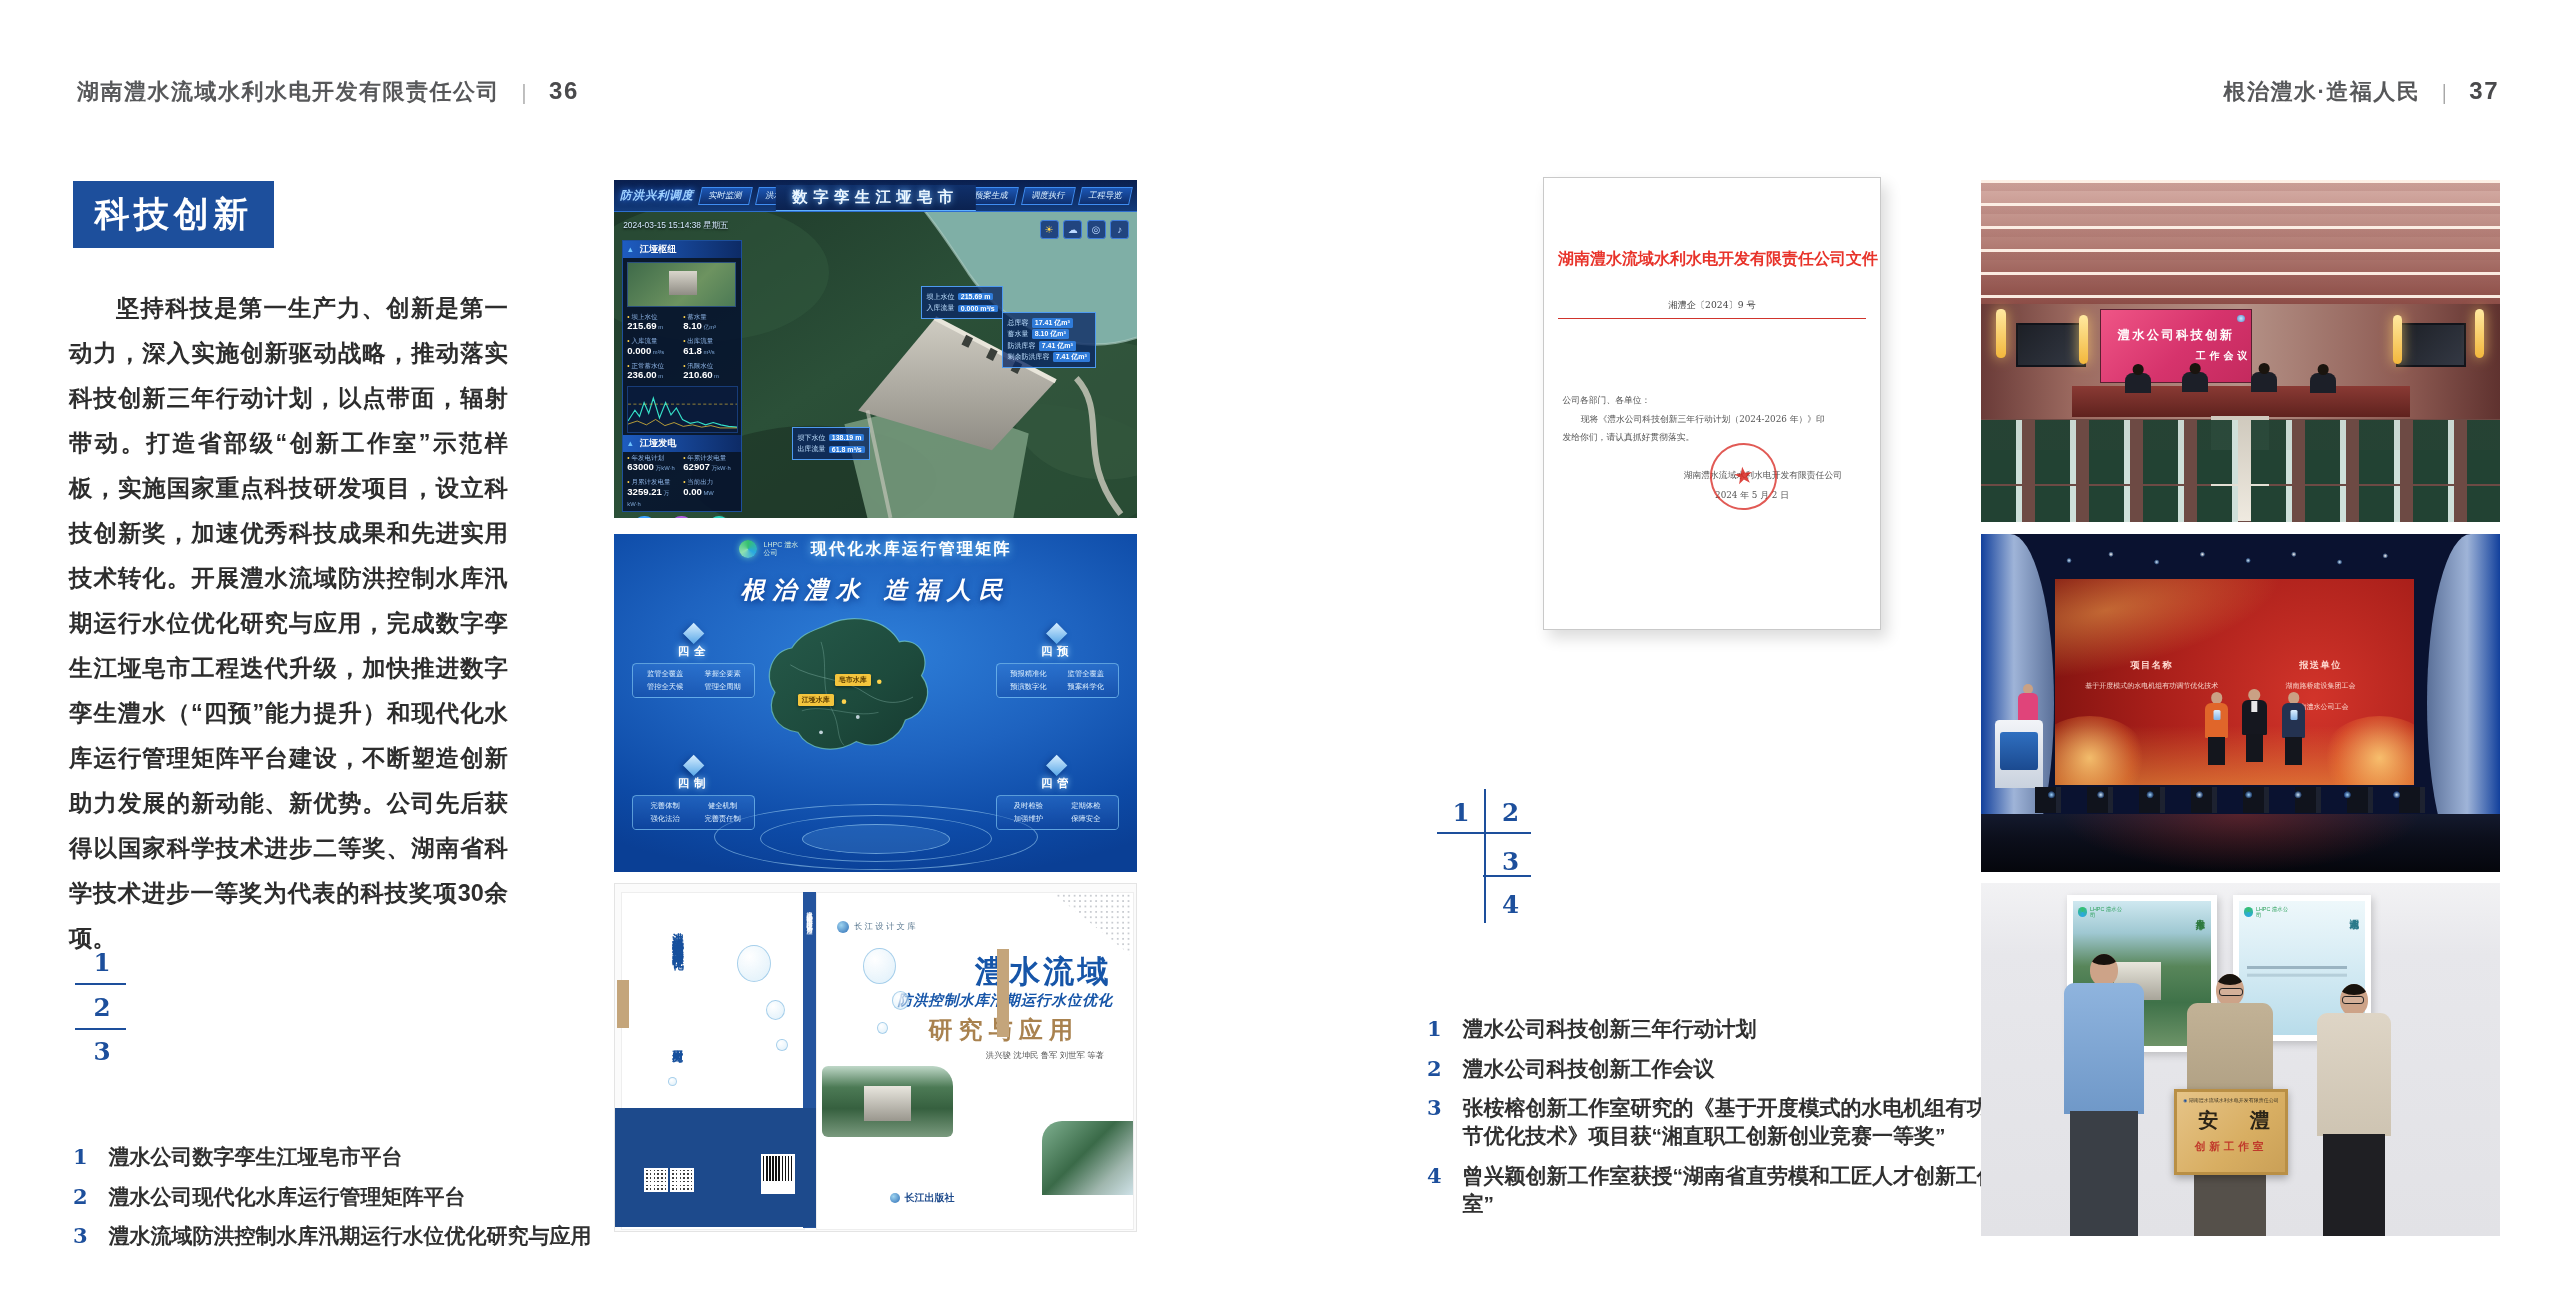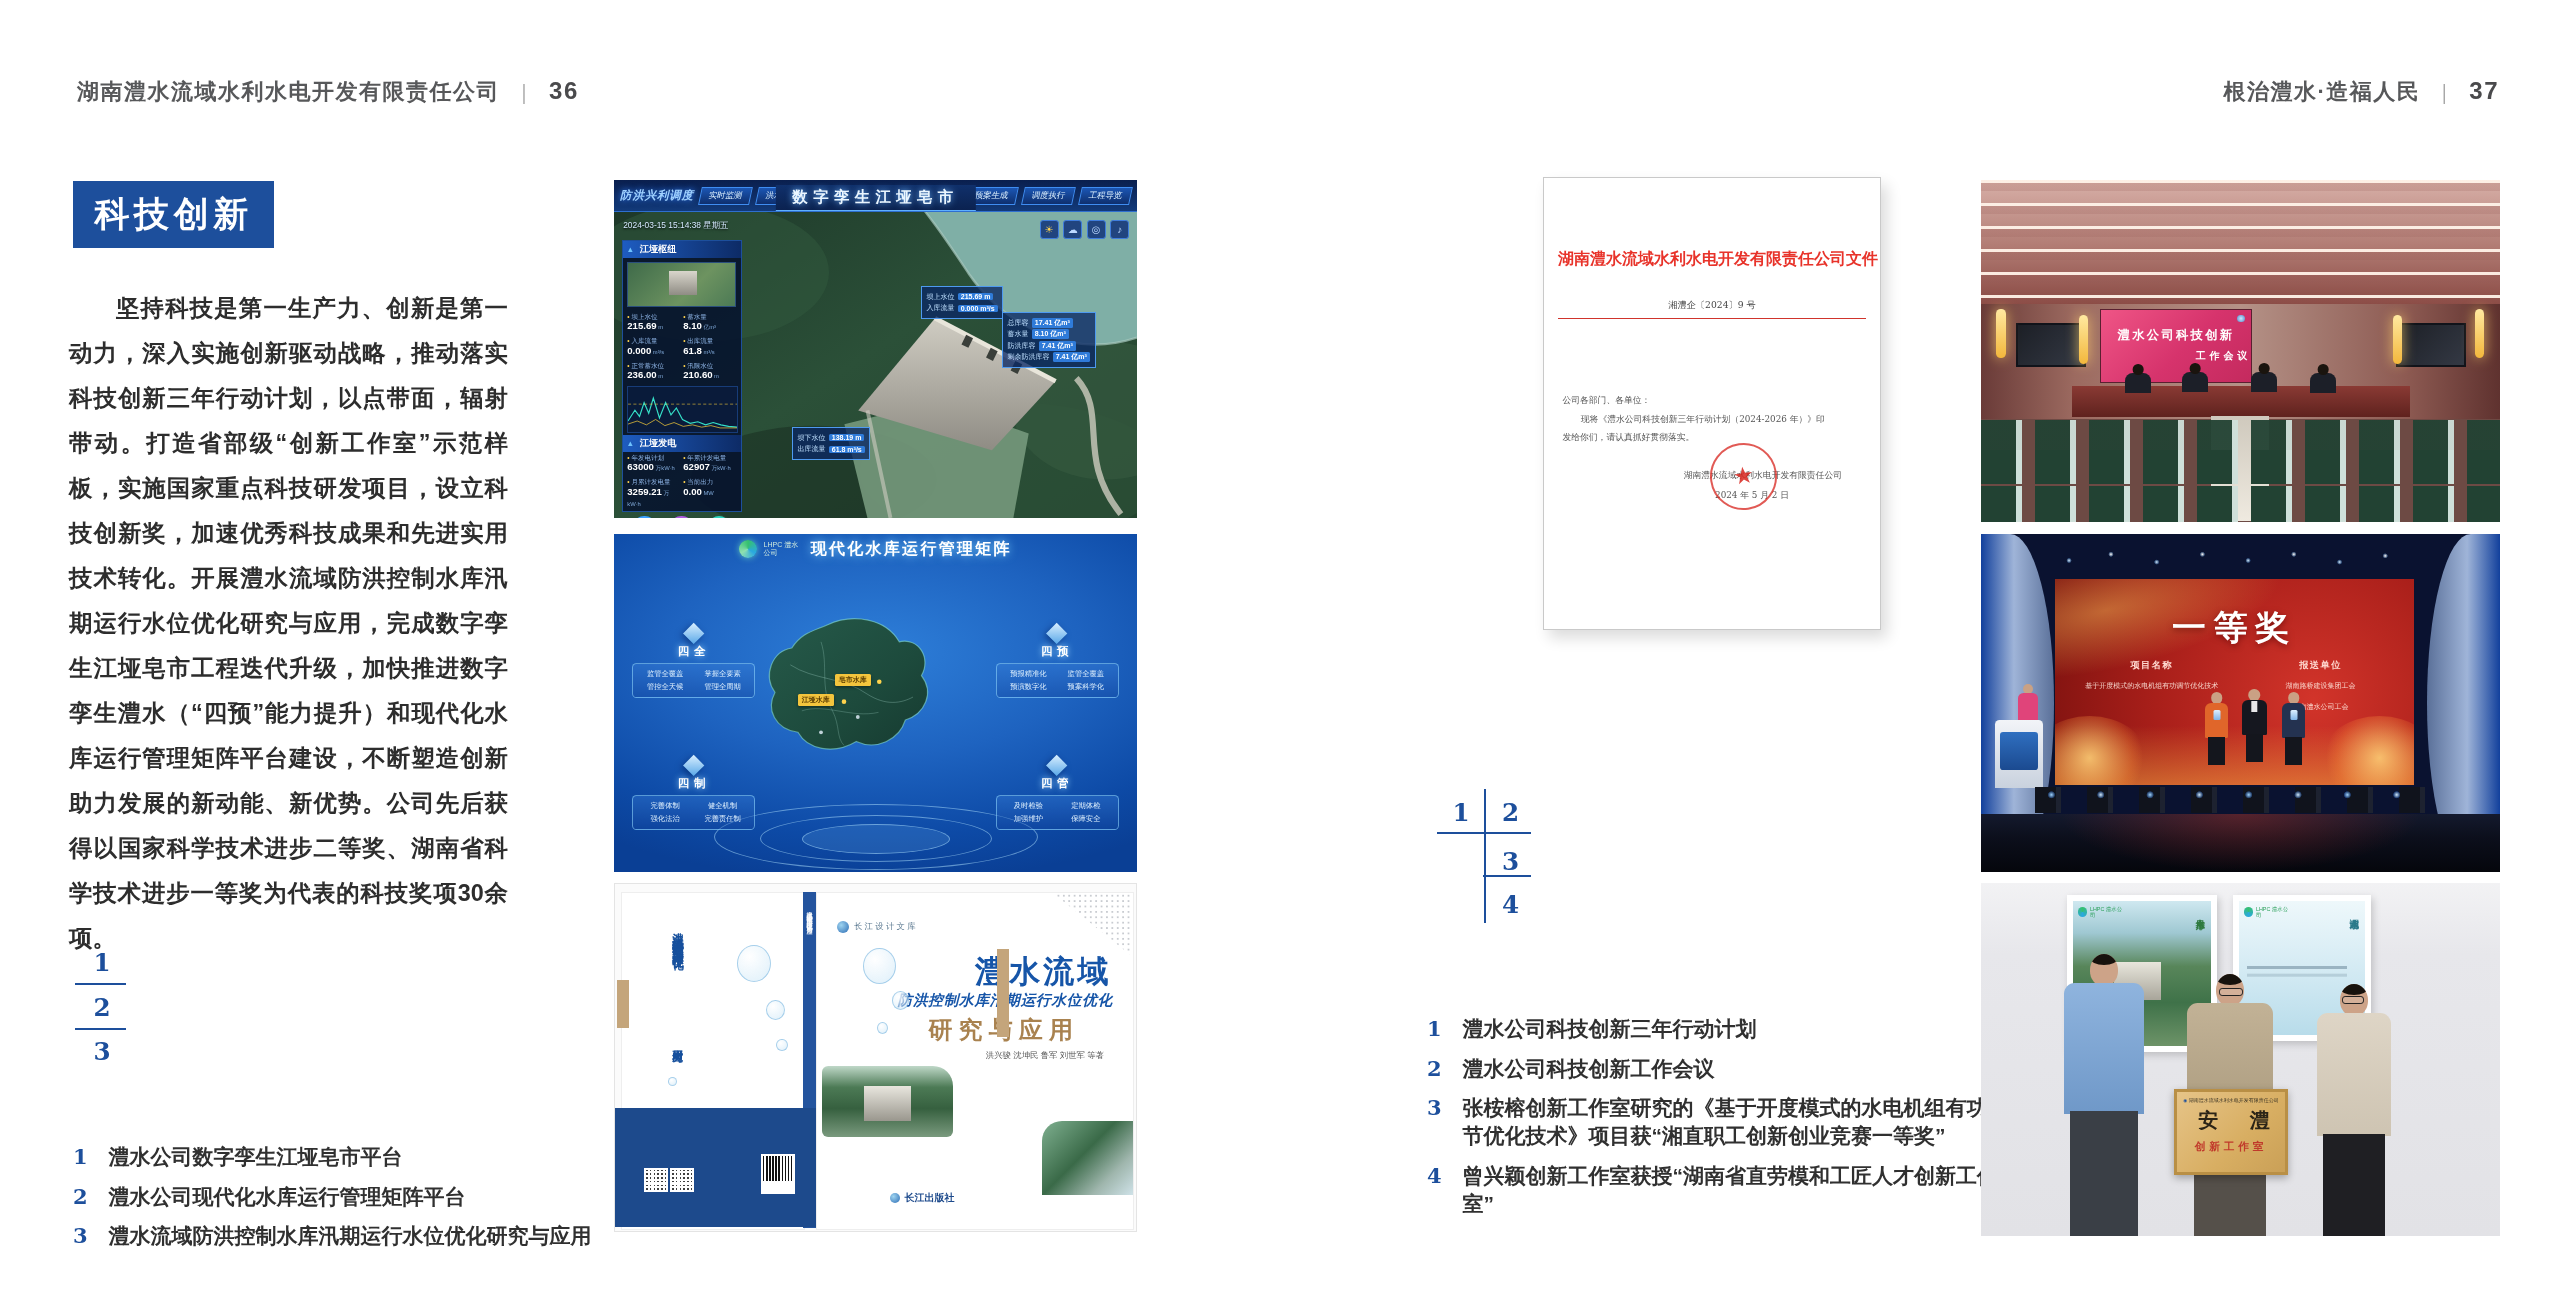--- a/index.html
+++ b/index.html
@@ -456,20 +456,21 @@
       </div>
   </div>
 </div>
 
 <div class="imgbox" id="imgPlat">
   <div class="plat-head">
     <span class="plat-logo"></span>
     <span class="plat-logo-text">LHPC 澧水公司</span>
     <span class="plat-title">现代化水库运行管理矩阵</span>
   </div>
+  <div class="plat-slogan">根治澧水 造福人民</div>
 
   <svg class="abs" style="left:115px;top:77px;" width="207" height="192" viewBox="0 0 270 250">
     <defs>
       <linearGradient id="gMap" x1="0" y1="0" x2="1" y2="1">
         <stop offset="0" stop-color="#265a4a"></stop>
           <stop offset=".6" stop-color="#1d4a3c"></stop>
           <stop offset="1" stop-color="#163a30"></stop>
       </linearGradient>
     </defs>
     <path d="M128,18 C162,2 205,10 222,40 C248,34 264,62 251,84 C268,106 256,134 230,142 C222,168 192,182 166,170 C136,188 102,180 90,158 C60,154 48,128 60,106 C44,84 56,52 82,48 C95,28 110,26 128,18 Z" fill="url(#gMap)" stroke="rgba(140,230,210,.55)" stroke-width="1.5"></path>
@@ -645,21 +646,20 @@
     </div>
 </div>
 
 <div class="imgbox" id="imgAward">
   <div class="aw-side l"></div>
   <div class="aw-side r"></div>
   <div class="aw-truss"></div>
   <div class="aw-screen">
     <div class="aw-glow" style="left:-23px;bottom:-15.4px;"></div>
     <div class="aw-glow" style="right:-23px;bottom:-15.4px;"></div>
-    <div class="aw-title">一等奖</div>
     <div class="aw-col c1">
       <div class="h">项目名称</div>
       <div class="ln">基于开度模式的水电机组有功调节优化技术</div>
     </div>
     <div class="aw-col c2">
       <div class="h">报送单位</div>
       <div class="ln">湖南路桥建设集团工会</div>
       <div class="ln">湖南澧水公司工会</div>
     </div>
   </div>

